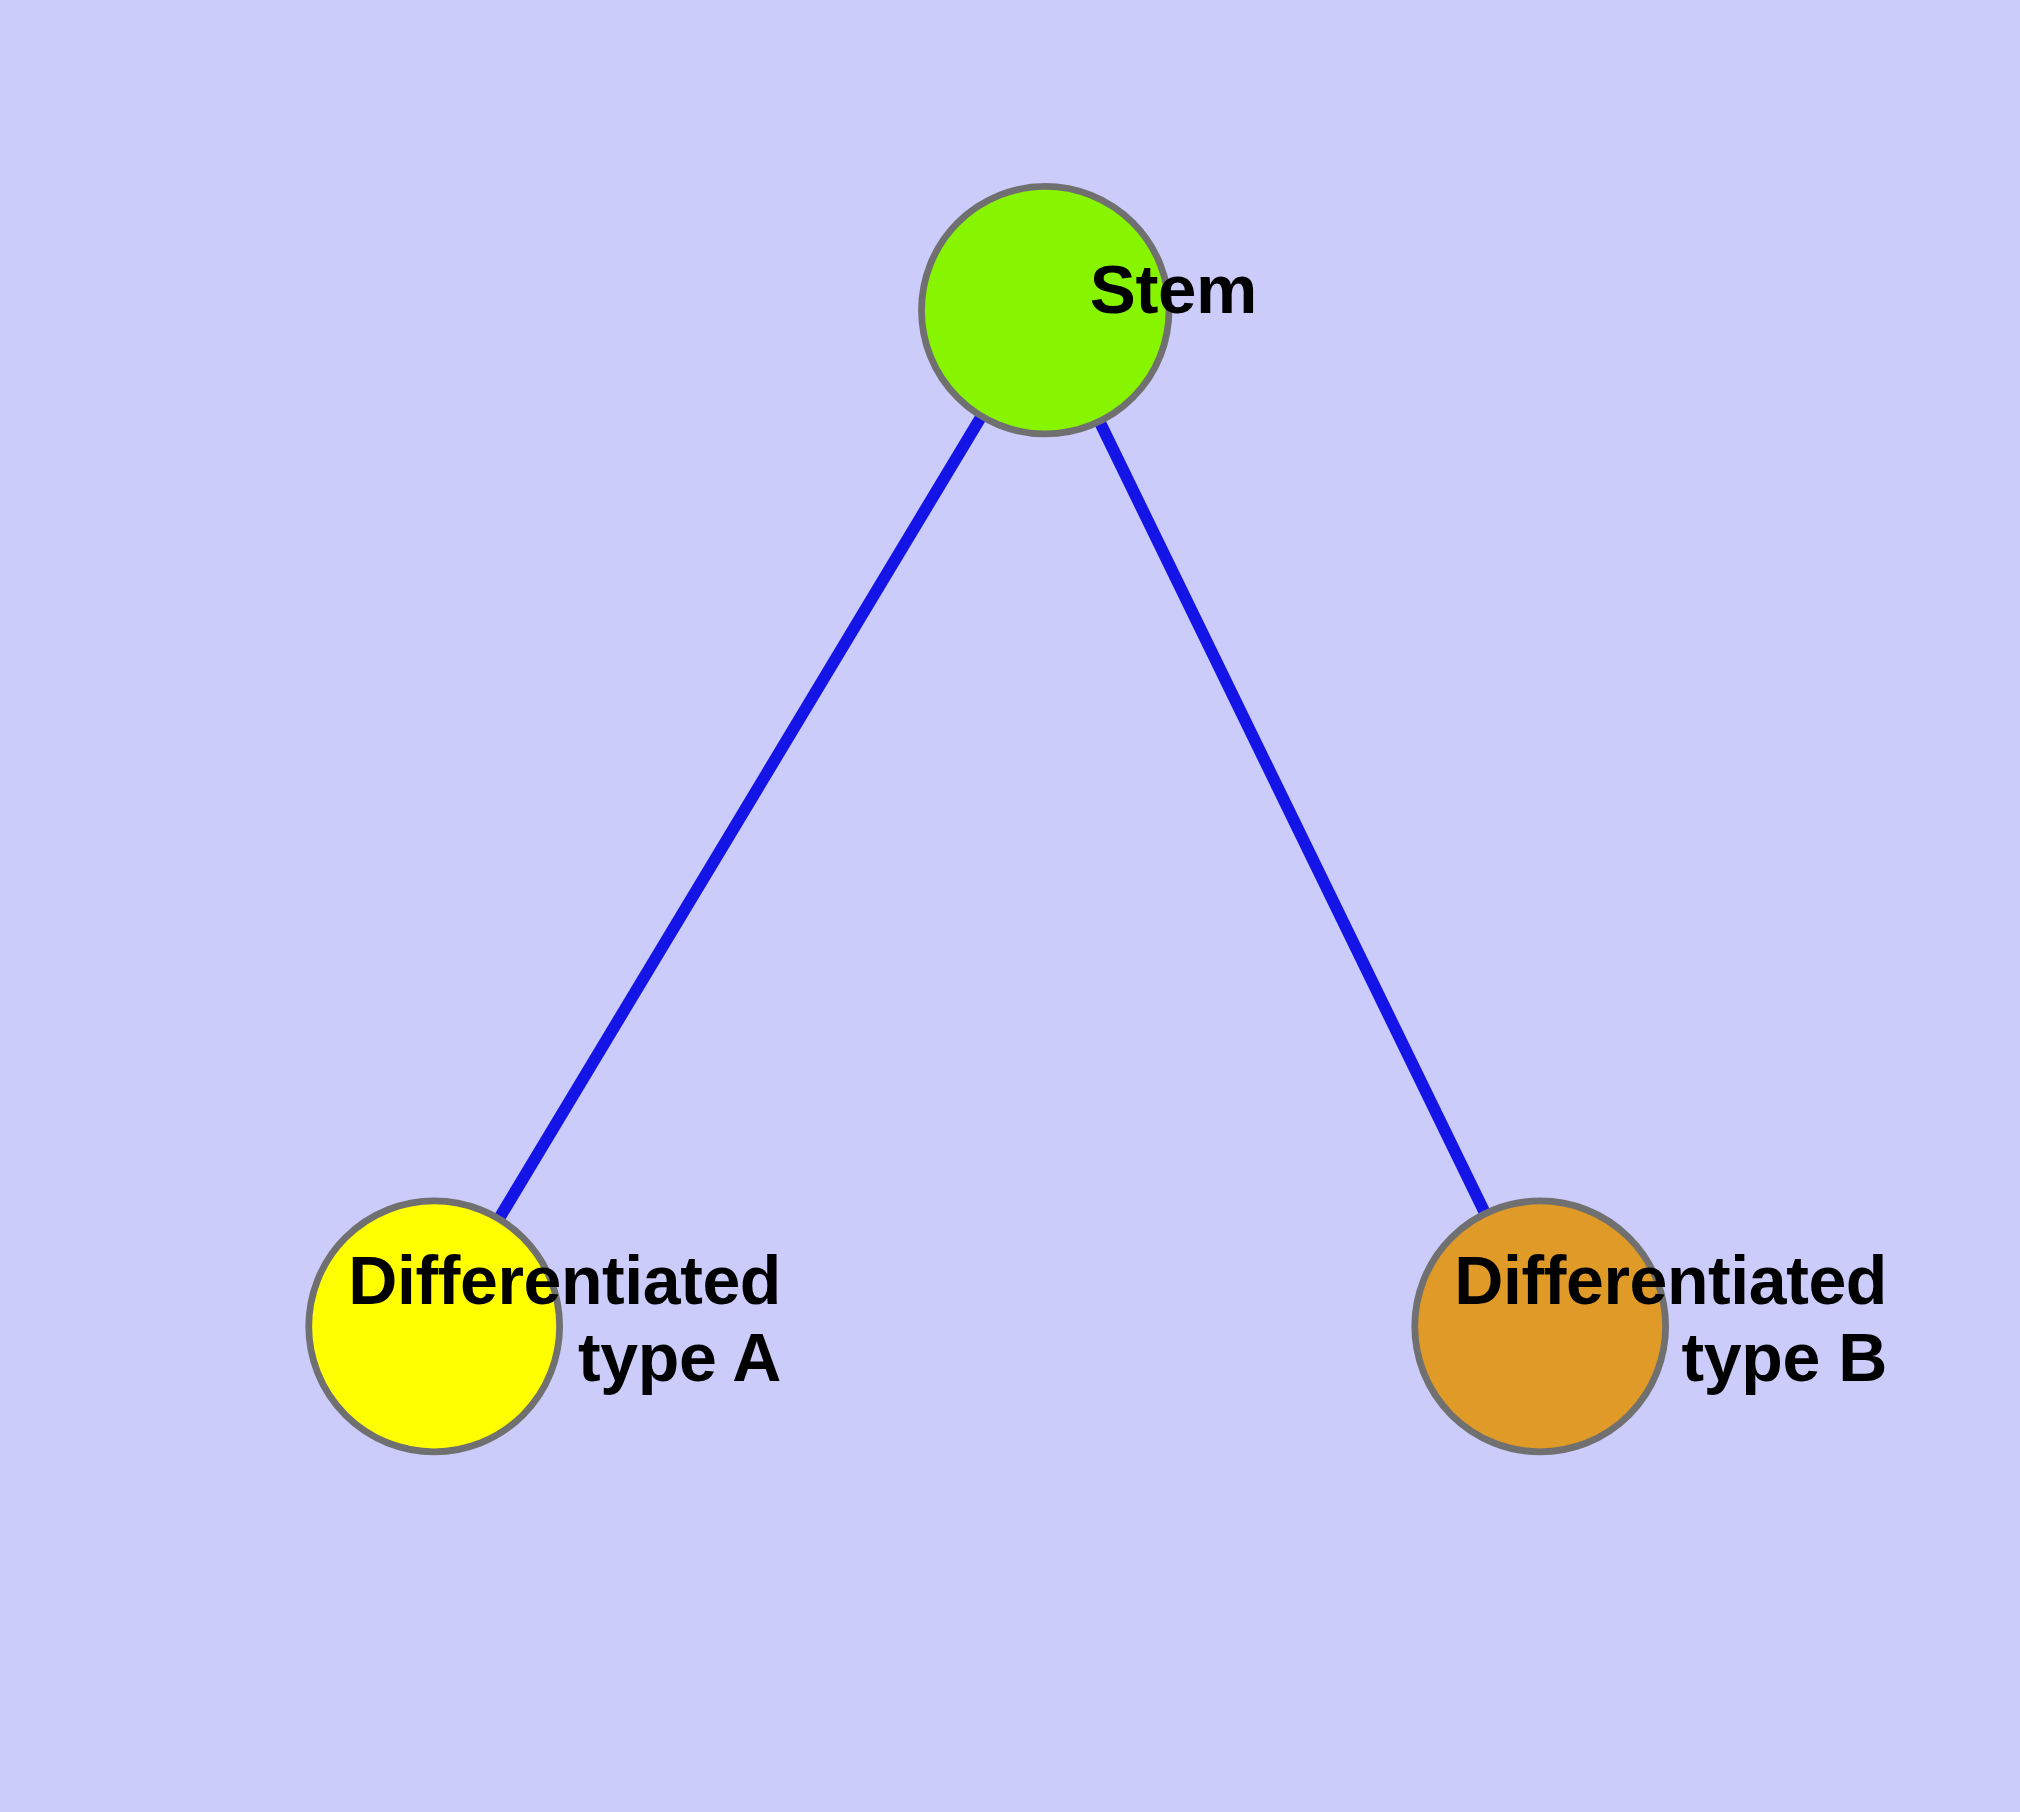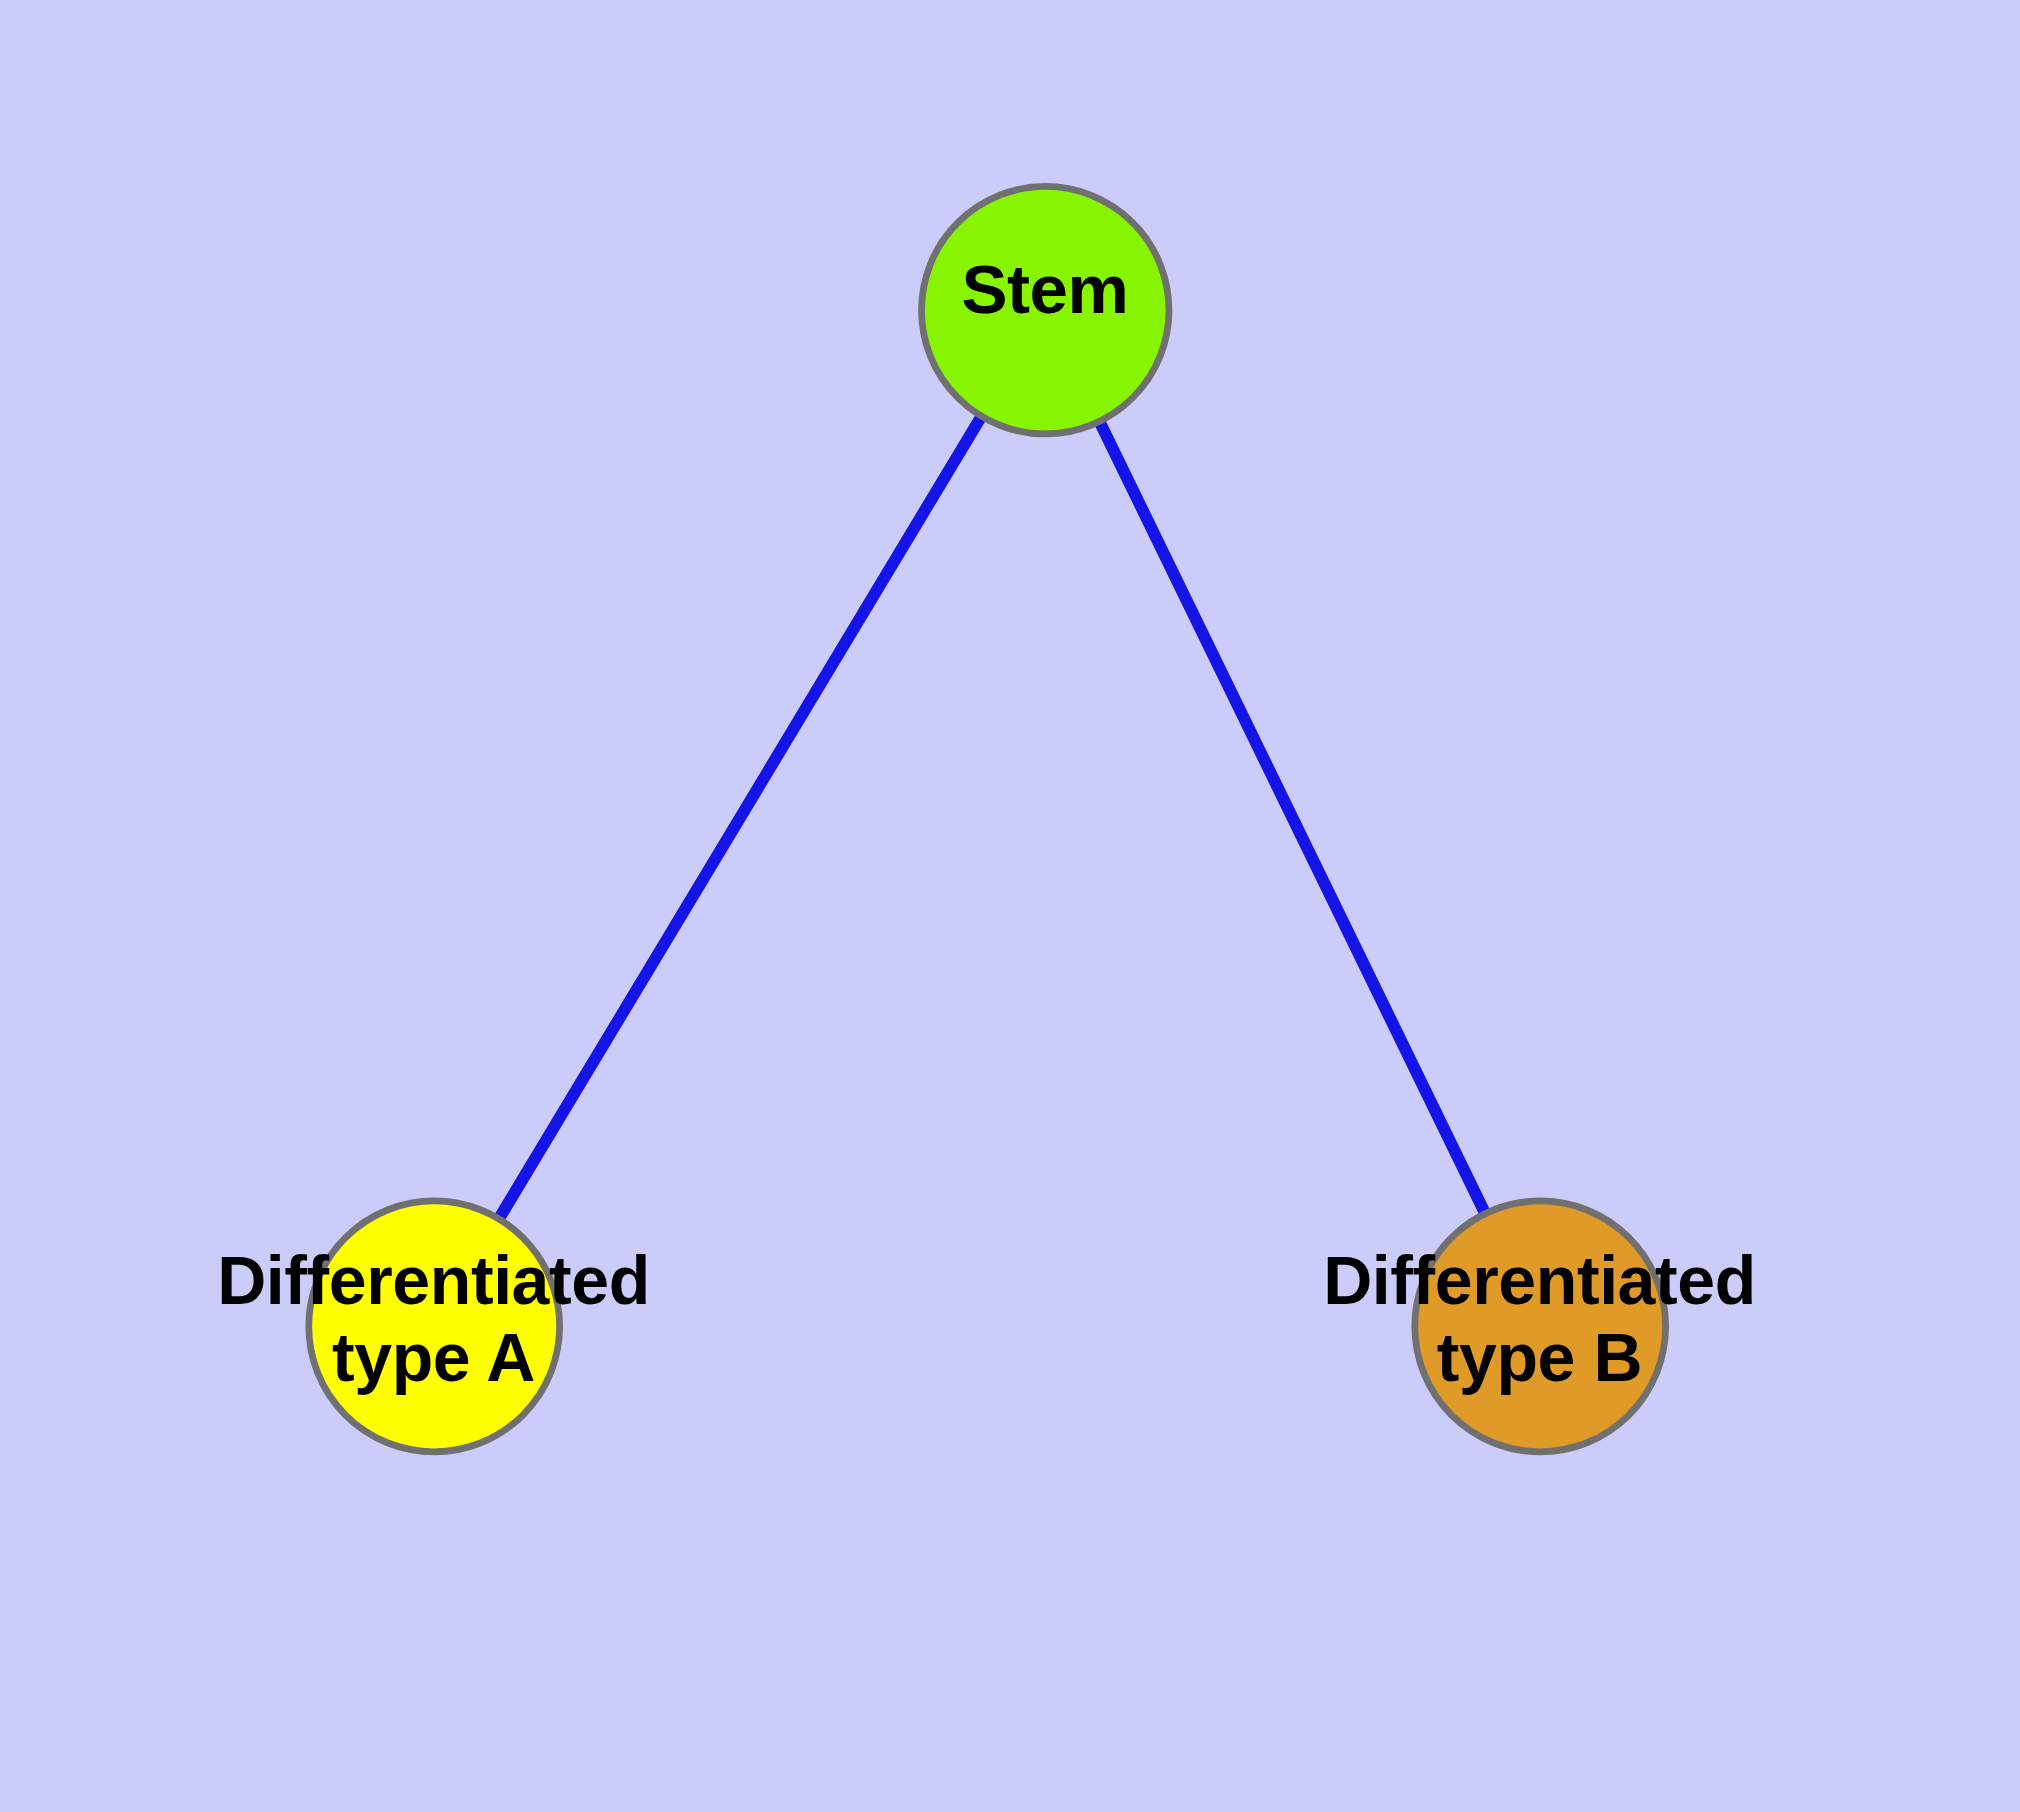--- a/index.html
+++ b/index.html
@@ -29,21 +29,21 @@
     stroke-width: 14;
     stroke-linecap: butt;
     fill: none;
   }
   .node-circle {
     stroke: #707070;
     stroke-width: 8;
   }
   .node-label {
     position: absolute;
-    text-align: center;
+    text-align: right;
     font-weight: bold;
     color: #000000;
     line-height: 1.13;
     white-space: pre;
     pointer-events: none;
     letter-spacing: -0.4px;
   }
   #label-stem {
     left: 833px;
     top: 251px;

